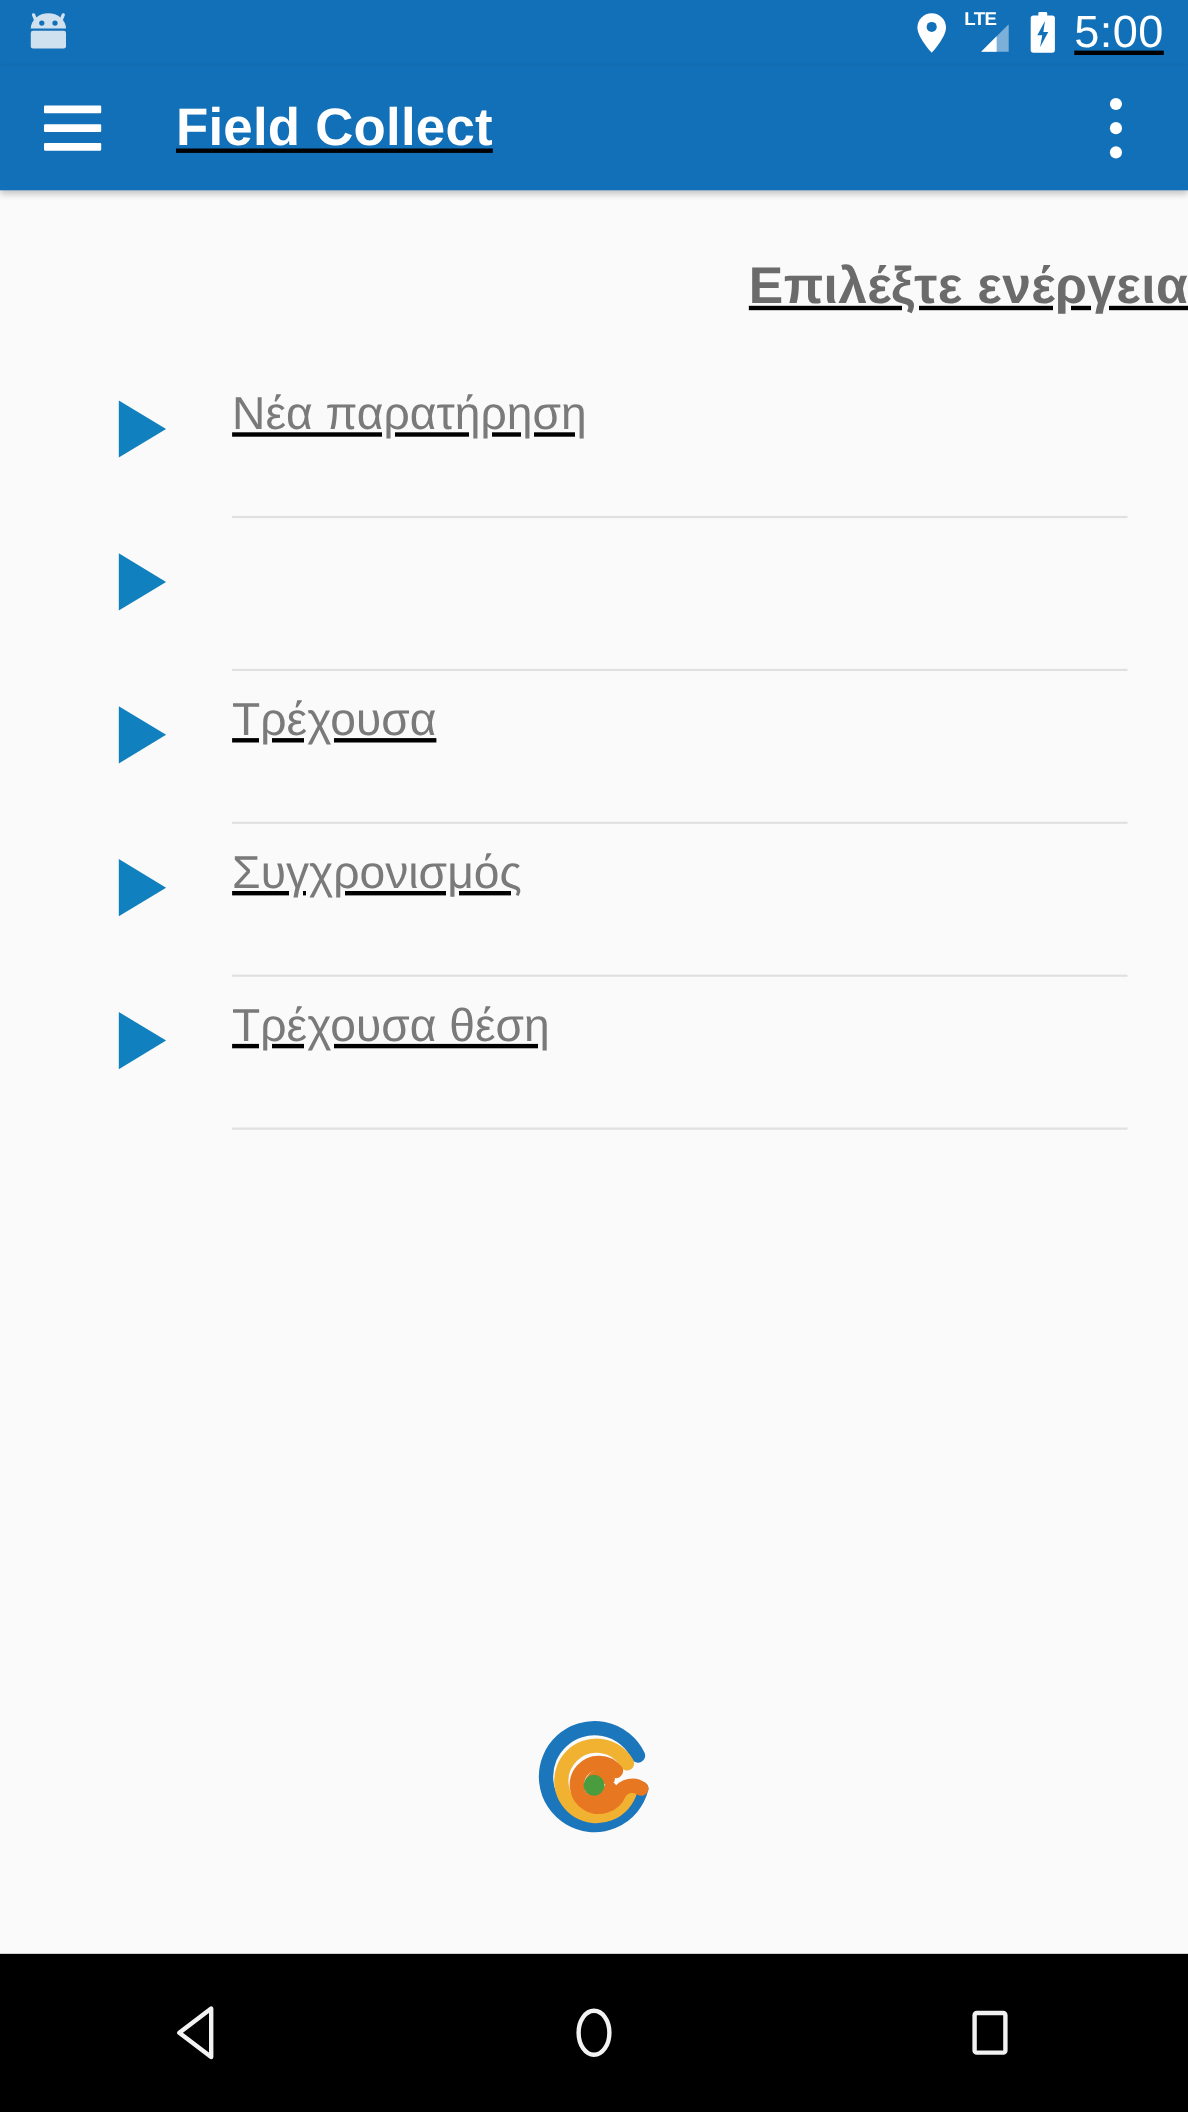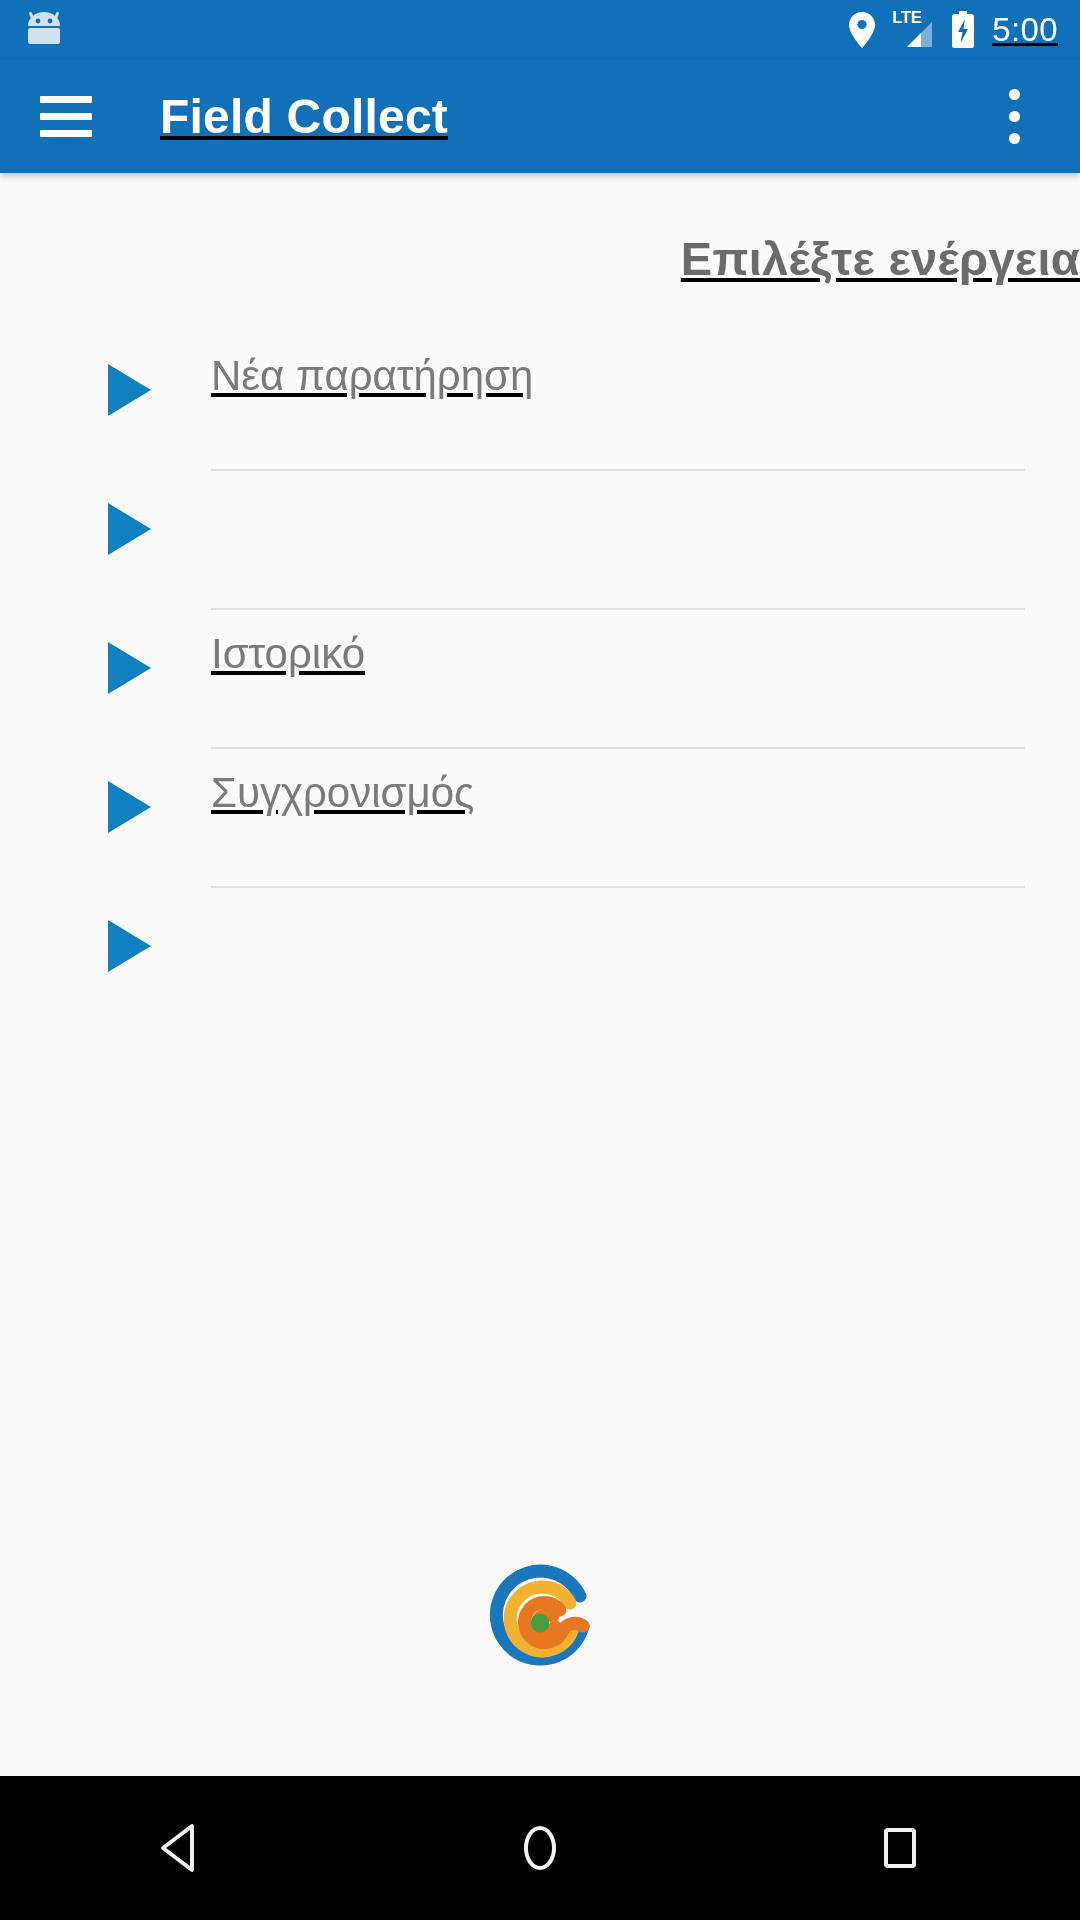--- a/index.html
+++ b/index.html
@@ -57,21 +57,21 @@
     font-size: 17px;
     font-weight: bold;
     color: #ffffff;
     letter-spacing: -0.5px;
     line-height: 17px;
   }
   .signal-tri { position: absolute; bottom: 1px; right: 0; }
   .batt { display: block; }
   .clock {
     color: #ffffff;
-    font-size: 33px;
+    font-size: 41px;
     line-height: 33px;
     font-weight: 400;
     letter-spacing: 0.4px;
     padding-bottom: 2px;
   }
 
   
   .app-bar {
     height: 113px;
     background: #1270b8;
@@ -306,38 +306,42 @@
         <div class="row-body">
           <div class="row-divider"></div>
         </div>
       </div>
 
       <div class="action-row">
         <div class="bullet-cell">
           <span class="bullet"></span>
         </div>
         <div class="row-body">
-          <div class="row-label">Ιστορικό</div>
+          <div class="row-label">Τρέχουσα</div>
           <div class="row-divider"></div>
         </div>
       </div>
 
       <div class="action-row">
         <div class="bullet-cell">
           <span class="bullet"></span>
         </div>
         <div class="row-body">
           <div class="row-label">Συγχρονισμός</div>
           <div class="row-divider"></div>
         </div>
       </div>
 
       <div class="action-row">
         <div class="bullet-cell">
           <span class="bullet"></span>
+        </div>
+        <div class="row-body">
+          <div class="row-label">Τρέχουσα θέση</div>
+          <div class="row-divider"></div>
         </div>
       </div>
 
     </div>
 
     <div class="logo-wrap">
       <svg width="122" height="122" viewBox="0 0 122 122">
         <g fill="none" stroke-linecap="round">
 
           <path d="M101 34 A44 44 0 1 0 104 64" stroke="#1b76bc" stroke-width="13"></path>

